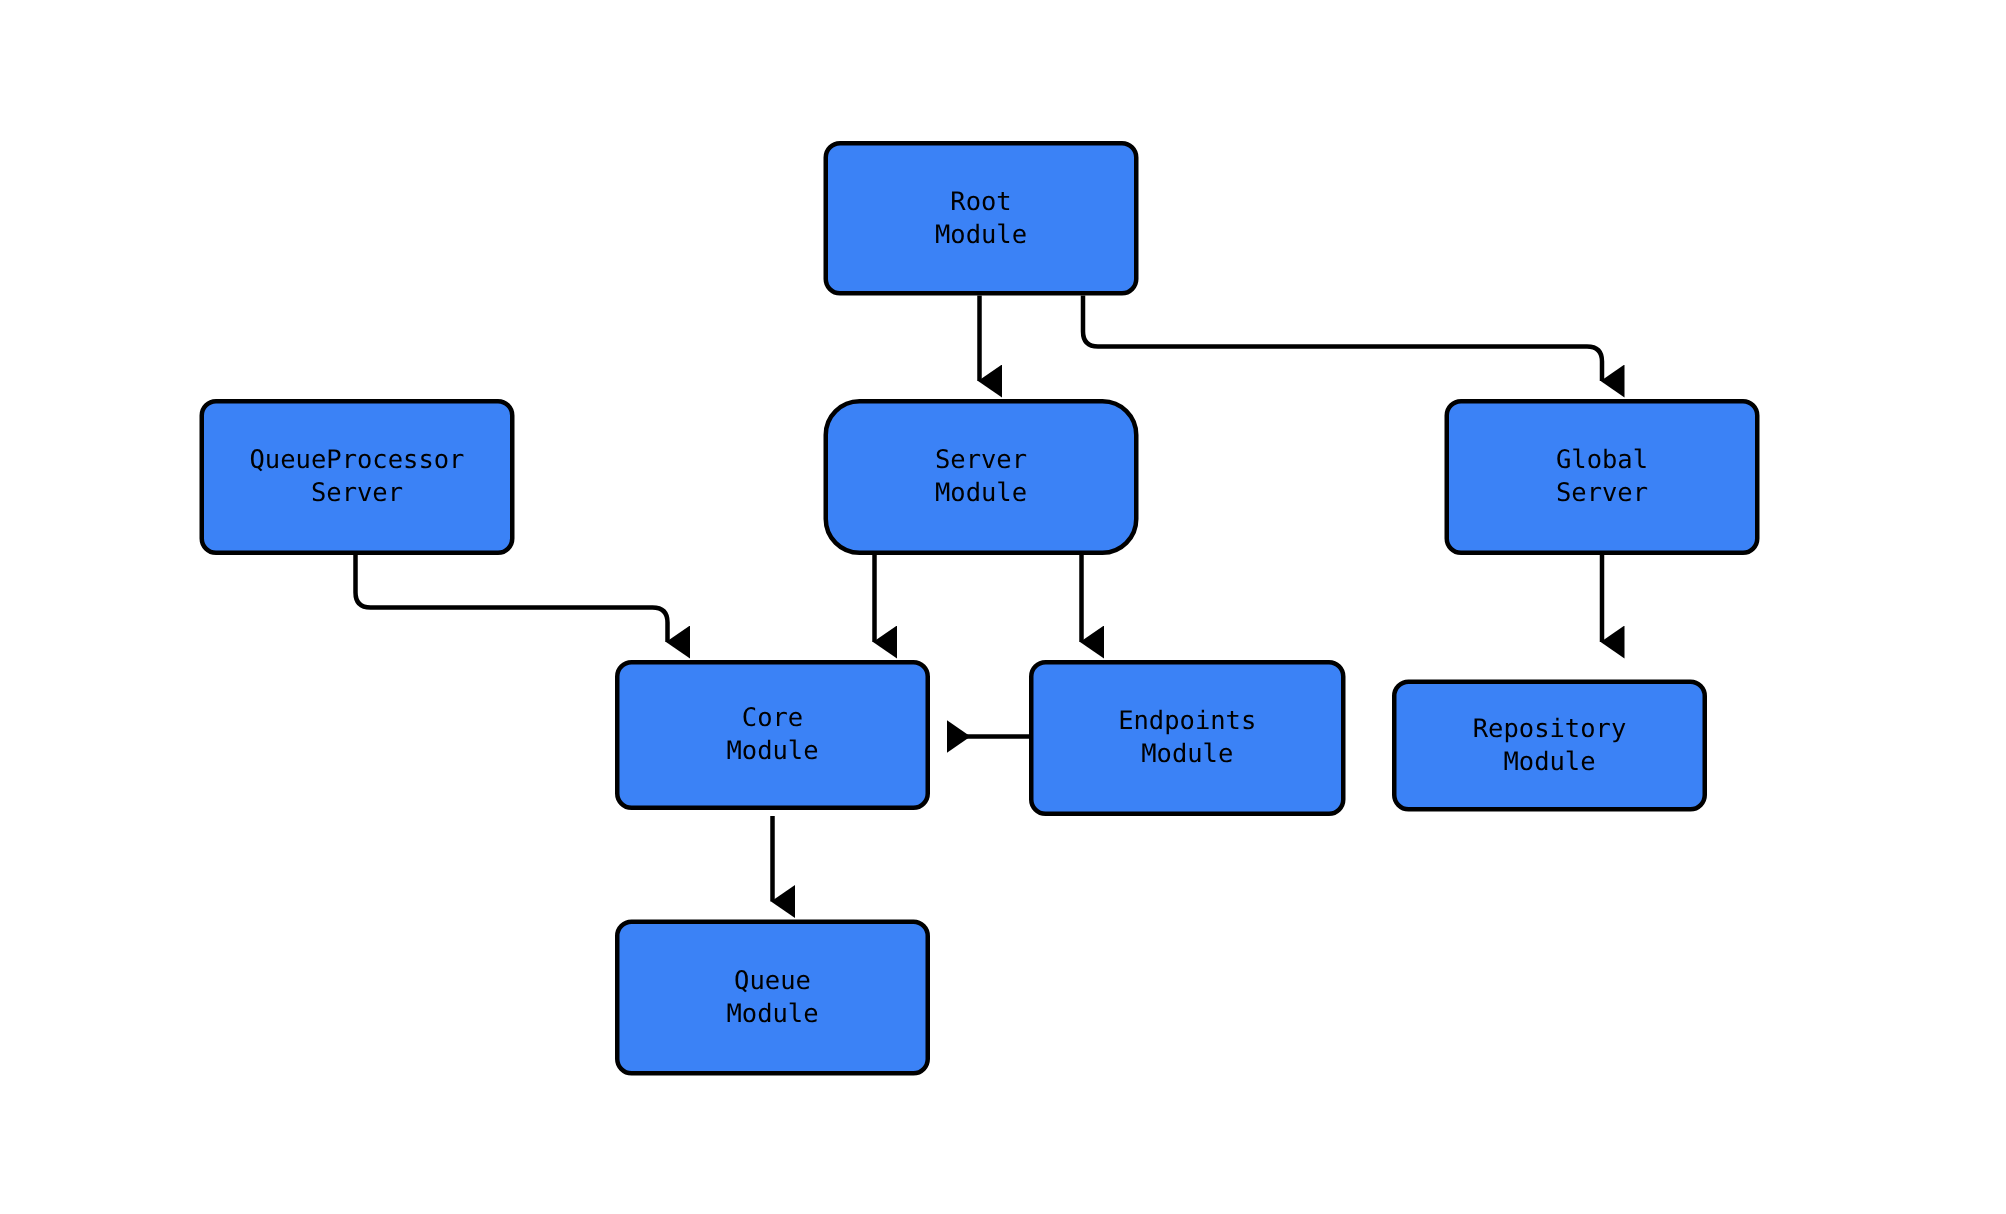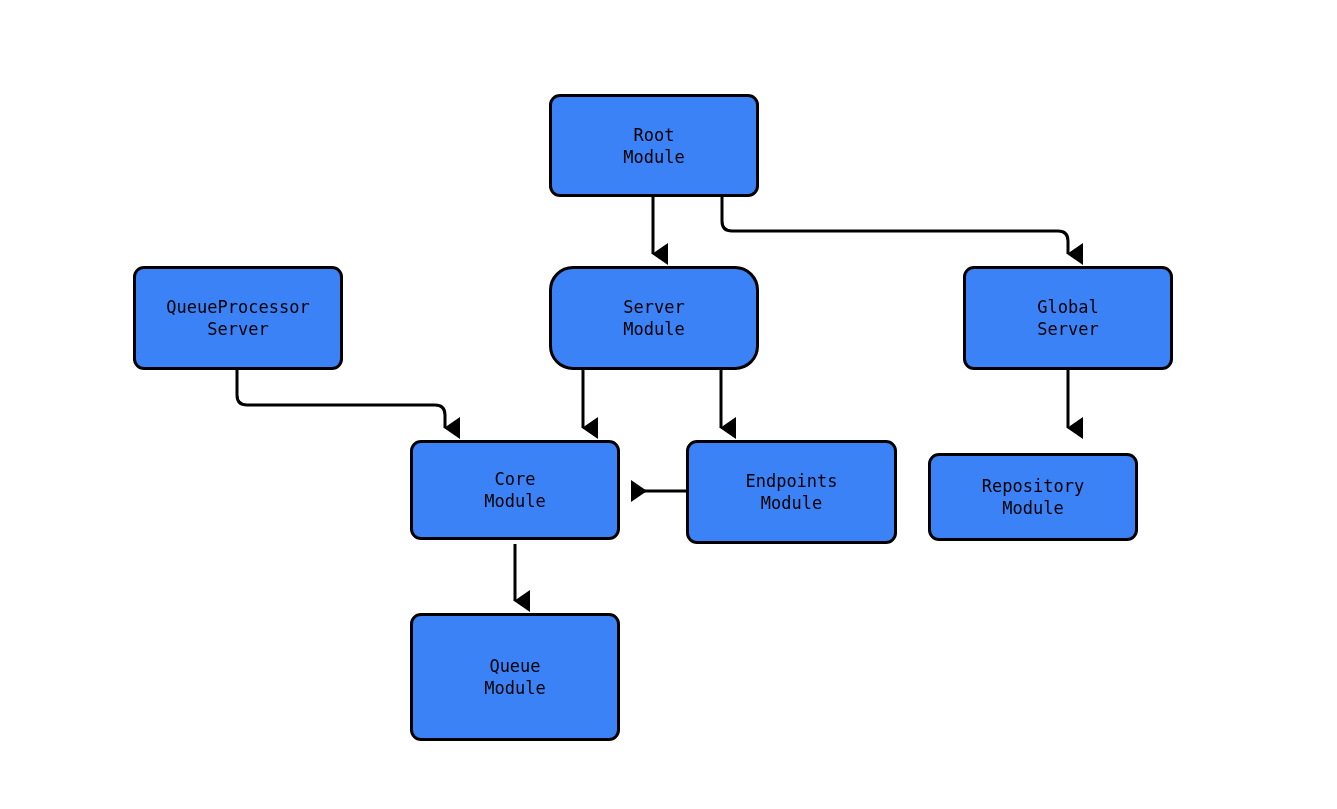--- a/index.html
+++ b/index.html
@@ -101,18 +101,18 @@
   <div class="node" style="left: 686px; top: 440px; width: 211px; height: 104px;">
     <span class="node-label">Endpoints
 Module</span>
   </div>
 
   <div class="node" style="left: 928px; top: 440px; width: 210px; height: 88px; margin-top: 13px;">
     <span class="node-label">Repository
 Module</span>
   </div>
 
-  <div class="node" style="left: 410px; top: 613px; width: 210px; height: 128px;">
+  <div class="node" style="left: 410px; top: 613px; width: 210px; height: 104px;">
     <span class="node-label">Queue
 Module</span>
   </div>
 
 </div>
 
 </body></html>

